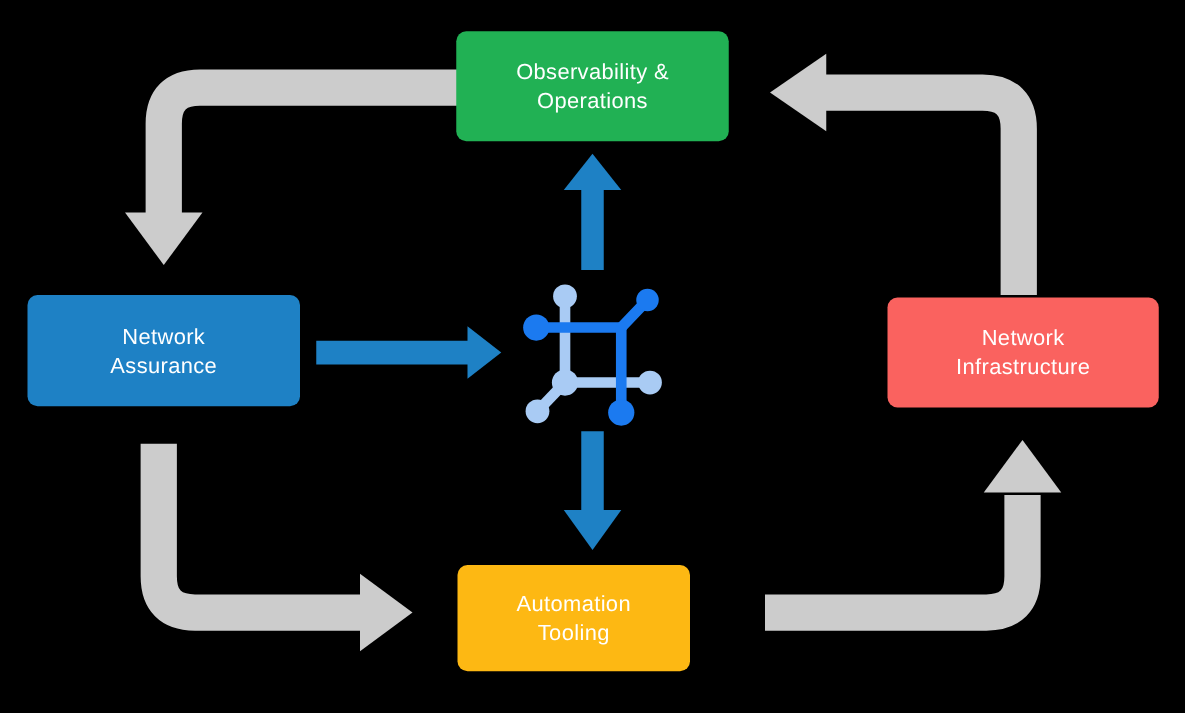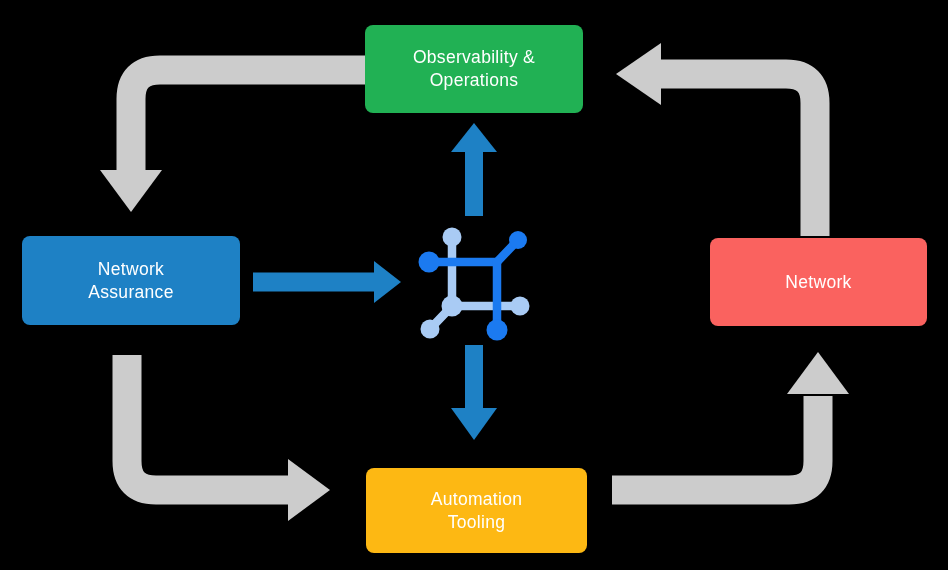--- a/index.html
+++ b/index.html
@@ -25,21 +25,21 @@
     text-align: center;
     color: #ffffff;
     font-size: 17.5px;
     font-weight: 400;
     line-height: 23px;
     letter-spacing: 0.3px;
   }
   .node-observability        { left: 365px; top: 25px;  width: 218px; height: 88px; background: #21B154; }
   .node-network-operations   { left: 22px;  top: 236px; width: 218px; height: 89px; background: #1E81C5; }
   .node-network-infrastructure { left: 710px; top: 238px; width: 217px; height: 88px; background: #FA625F; }
-  .node-automation-tooling   { left: 366px; top: 452px; width: 221px; height: 85px; background: #FDB813; margin-top: 16px; }
+  .node-automation-tooling   { left: 366px; top: 452px; width: 186px; height: 85px; background: #FDB813; }
   .node-label { pointer-events: none; }
 </style>
 </head>
 <body>
 
 <div class="stage">
 
   <svg class="layer" viewBox="0 0 948 570">
 
     <g stroke="#CCCCCC" fill="#CCCCCC">
@@ -110,20 +110,21 @@
   <div class="node node-network-operations">
     <div class="node-label">
       <span>Network</span><br>
       <span>Assurance</span>
     </div>
   </div>
 
   <div class="node node-network-infrastructure">
     <div class="node-label">
       <span>Network</span><br>
+      <span>Infrastructure</span>
     </div>
   </div>
 
   <div class="node node-automation-tooling">
     <div class="node-label">
       <span>Automation</span><br>
       <span>Tooling</span>
     </div>
   </div>
 

